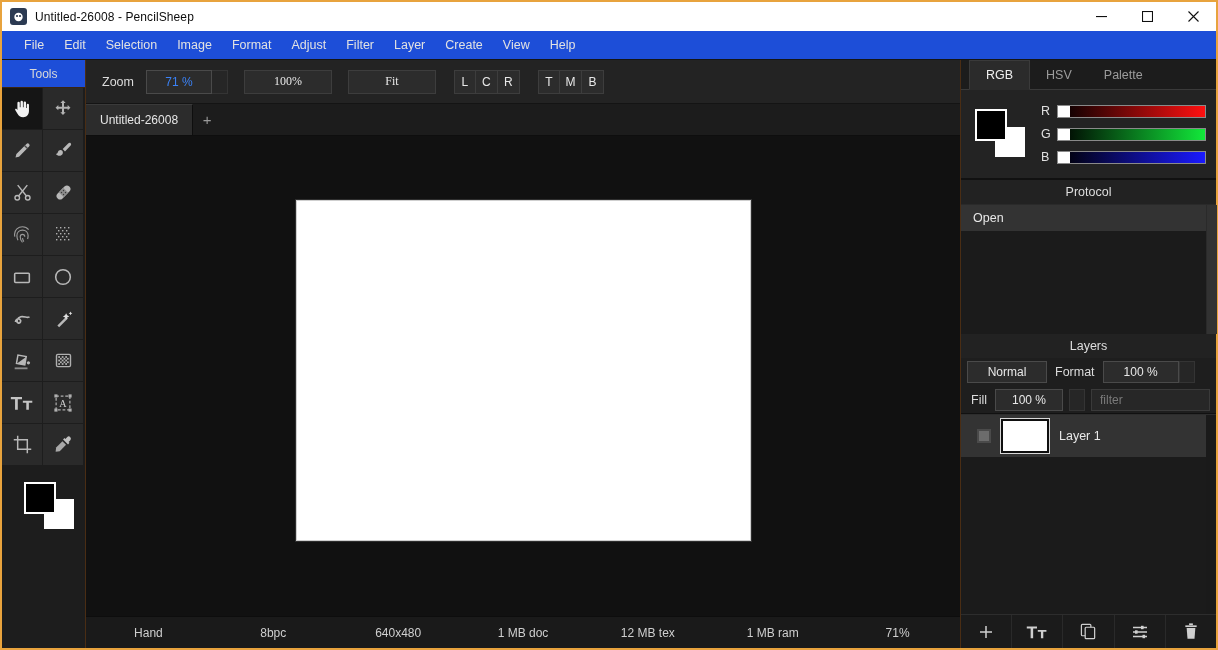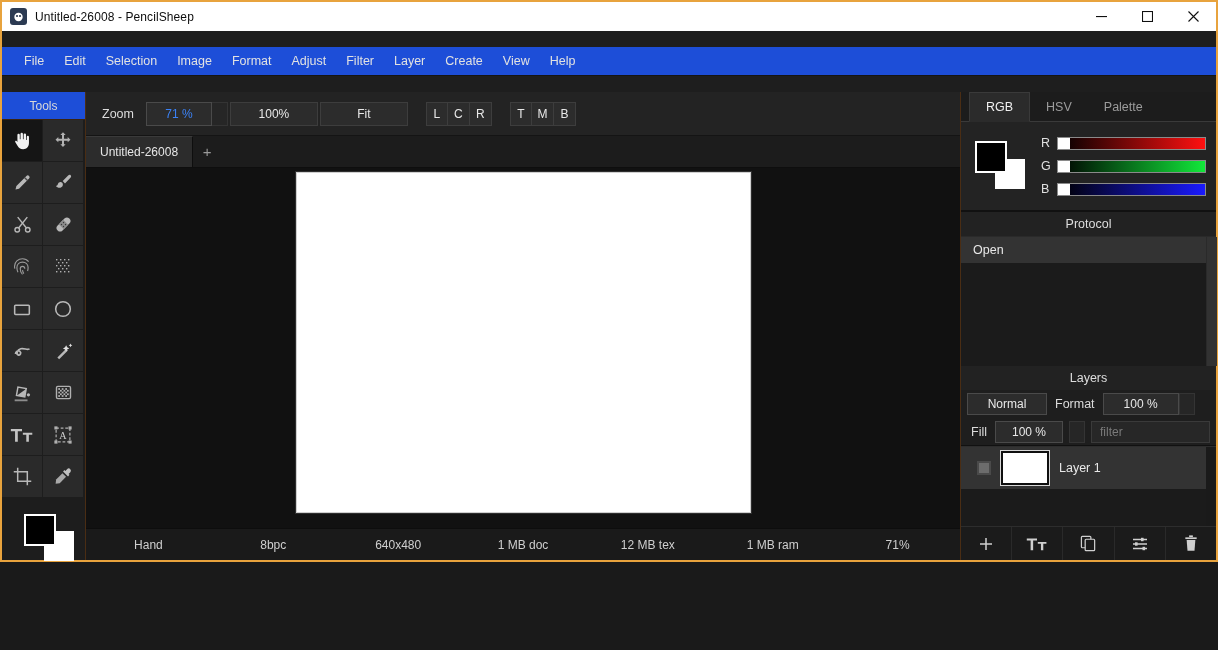--- a/index.html
+++ b/index.html
@@ -3,26 +3,25 @@
 <meta charset="utf-8">
 <style>
   * { box-sizing: border-box; margin: 0; padding: 0; }
   html, body {
     width: 1218px; height: 650px;
     background: #1a1a1a;
     font-family: "Liberation Sans", sans-serif;
     overflow: hidden;
   }
   .window {
-    width: 1218px; height: 562px;
+    width: 1218px; height: 650px;
     border: 2px solid #e8a33d;
     background: #1e1e1e;
     display: flex; flex-direction: column;
     position: relative;
-    gap: 16px;
   }
 
   
   .titlebar {
     height: 29px; background: #ffffff;
     display: flex; align-items: center;
     flex: 0 0 29px;
   }
   .tb-icon {
     width: 17px; height: 17px; margin-left: 8px; margin-right: 8px;
@@ -124,21 +123,21 @@
   .opt-stub {
     width: 16px; height: 24px; background: #262626;
     border: 1px solid #343434; border-left: none;
   }
   .opt-btn {
     height: 24px; background: #2c2c2c;
     border: 1px solid #3d3d3d;
     display: flex; align-items: center; justify-content: center;
     font-size: 12px; color: #e8e8e8;
   }
-  .opt-btn.wide { width: 88px; margin-left: 2px; }
+  .opt-btn.wide { width: 88px; margin-left: 16px; font-family: Liberation Serif, serif; }
   .opt-btn.sm { width: 22px; }
   .btn-group { display: flex; margin-left: 18px; }
   .btn-group .opt-btn + .opt-btn { border-left: none; }
 
   .tabbar {
     height: 32px; flex: 0 0 32px;
     background: #1c1c1c;
     display: flex; align-items: flex-end;
     border-bottom: 1px solid #0e0e0e;
   }

